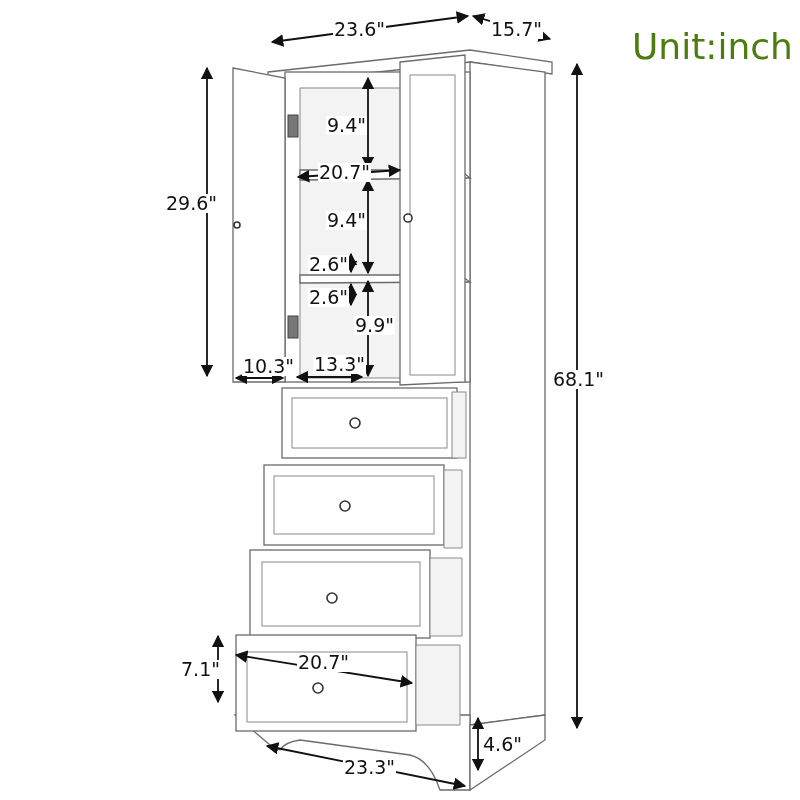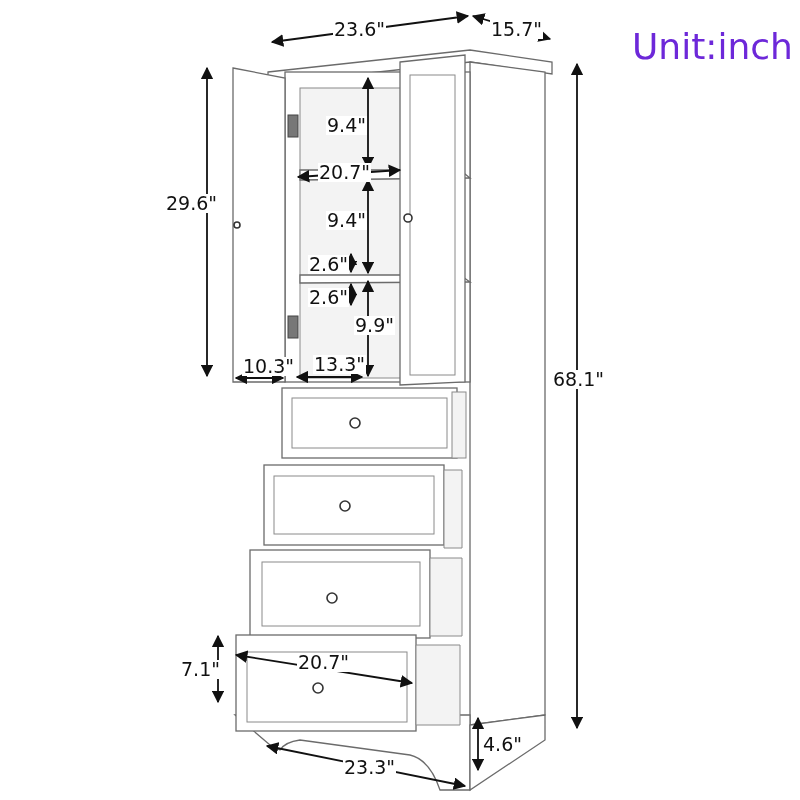--- a/index.html
+++ b/index.html
@@ -1,18 +1,18 @@
 <!DOCTYPE html>
 <html><head>
 <meta charset="utf-8">
 <style>
   html, body { margin: 0; padding: 0; background: #ffffff; }
   body { width: 800px; height: 800px; position: relative; overflow: hidden; font-family: "DejaVu Sans", "Liberation Sans", sans-serif; }
   #stage { position: absolute; left: 0; top: 0; width: 800px; height: 800px; }
-  .unit-label { position: absolute; left: 632px; top: 26px; font-size: 36px; color: #6d28d9; letter-spacing: 0px; }
+  .unit-label { position: absolute; left: 632px; top: 26px; font-size: 36px; color: #4d7c0f; letter-spacing: 0px; }
   .dim { position: absolute; font-size: 19px; color: #111; background: #fff; line-height: 1; white-space: nowrap; padding: 0 1px; }
   svg .ln { stroke: #6b6b6b; stroke-width: 1.3; fill: #fff; }
   svg .ln2 { stroke: #8a8a8a; stroke-width: 1; fill: none; }
   svg .arr { stroke: #111; stroke-width: 1.8; fill: none; }
   svg .head { fill: #111; stroke: none; }
   svg .shade { fill: #f3f3f3; stroke: #8a8a8a; stroke-width: 1; }
   svg .knob { fill: #fff; stroke: #333; stroke-width: 1.6; }
   svg .hinge { fill: #777; stroke: #444; stroke-width: 1; }
 </style>
 </head>

